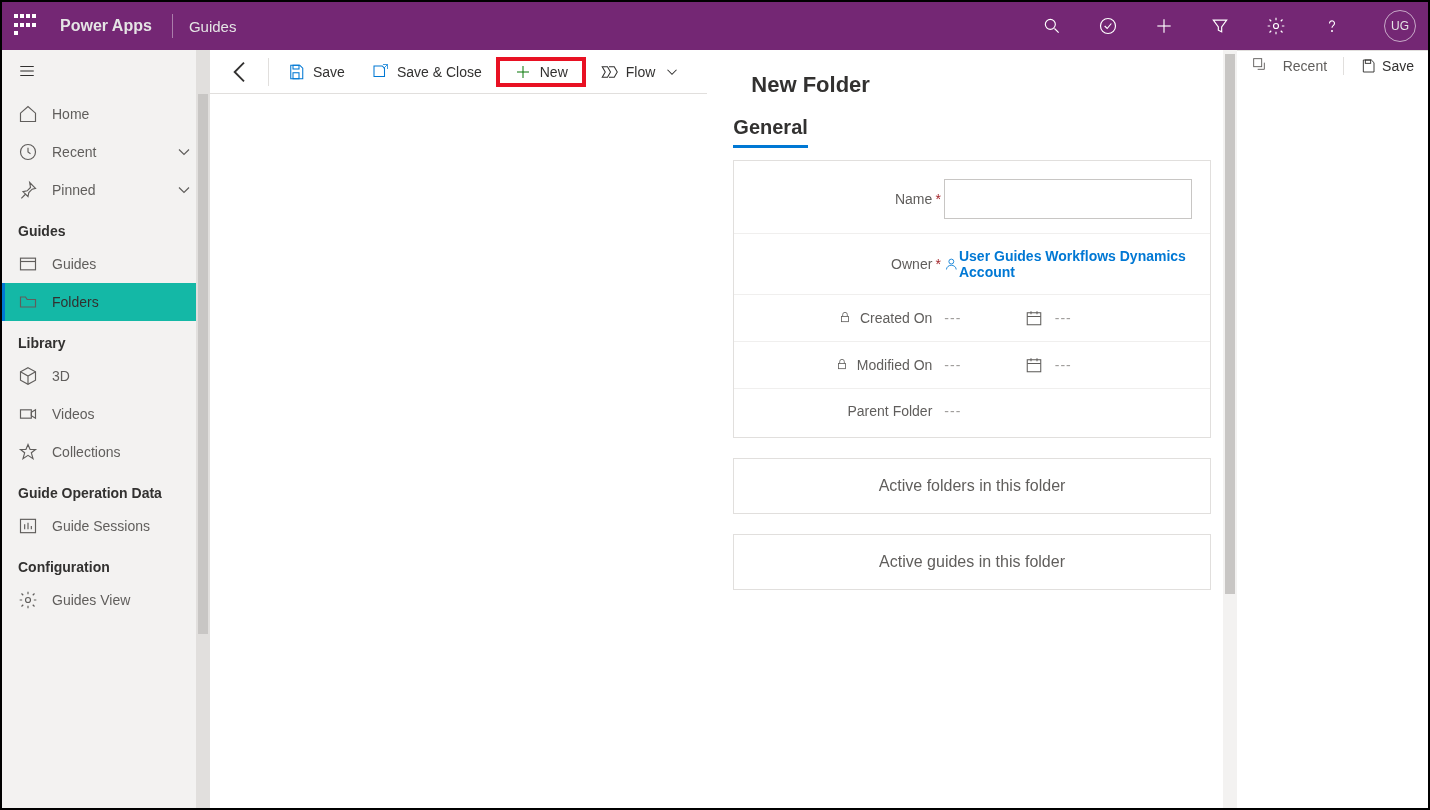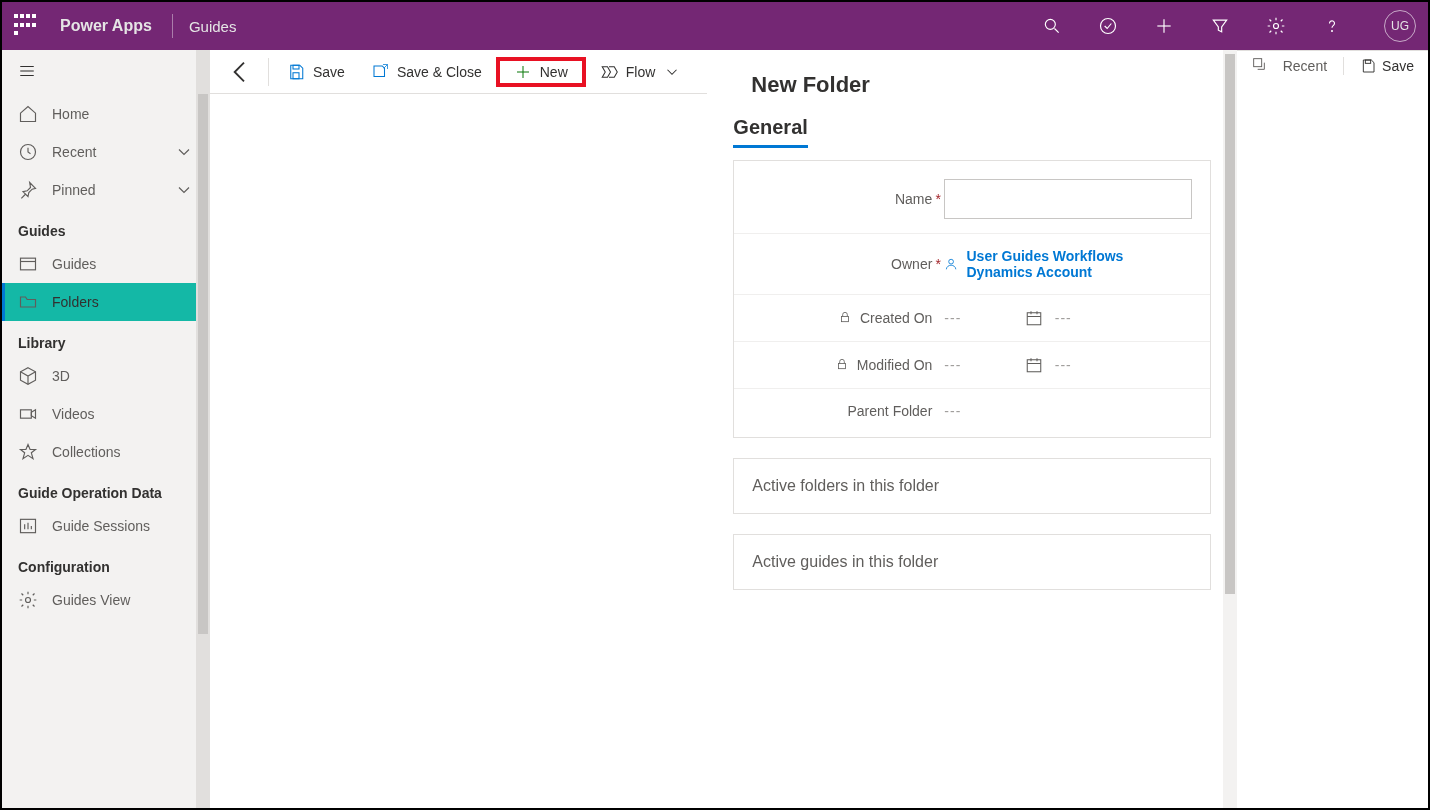--- a/index.html
+++ b/index.html
@@ -42,25 +42,25 @@
 .tab { font-size:20px; font-weight:600; padding-bottom:6px; cursor:pointer; }
 .tab.active { border-bottom:3px solid #0078d4; color:#323130; }
 .form-card { border:1px solid #e1dfdd; padding: 4px 0; margin-bottom:20px; }
 .form-row { display:flex; align-items:center; padding: 14px 18px; border-bottom:1px solid #f0efee; }
 .form-row:last-child { border-bottom:none; }
 .fr-label { width: 180px; display:flex; align-items:center; gap:8px; color:#605e5c;justify-content:flex-end; }
 .fr-lock { color:#605e5c; }
 .fr-req { color:#a4262c; width:12px; text-align:center; }
 .fr-field { flex:1; display:flex; align-items:center; gap:14px; }
 .text-input { flex:1; height:40px; border:1px solid #c8c6c4; padding:0 10px; font-size:14px; max-width:900px; }
-.owner-link { color:#0078d4; font-weight:600; display:flex; align-items:center; gap:8px; cursor:pointer; }
+.owner-link { color:#0078d4; font-weight:600; display:flex; align-items:center; cursor:pointer; }
 .placeholder-dash { color:#a19f9d; letter-spacing:1px; }
 .date-part { display:flex; align-items:center; gap:12px; margin-left:auto; margin-right:120px; color:#605e5c; }
 .date-part .cal { width:18px; height:18px; }
-.sub-card { border:1px solid #e1dfdd; padding:18px; margin-bottom:20px; color:#605e5c; font-size:16px; }
+.sub-card { border:1px solid #e1dfdd; padding:18px; margin-bottom:20px; color:#605e5c; font-size:16px;text-align:center; }
 .statusbar { height:30px; border-top:1px solid #e1dfdd; display:flex; align-items:center; padding:0 14px; gap:16px; color:#605e5c; background:#fff; }
 .statusbar .right { margin-left:auto; display:flex; align-items:center; gap:6px; cursor:pointer; color:#323130; }
 .sbsep { width:1px; height:18px; background:#e1dfdd; }
 svg { stroke: currentColor; fill: none; stroke-width: 1.4; }
 </style>
 </head>
 <body>
 
 <div class="header">
   <div class="waffle">

